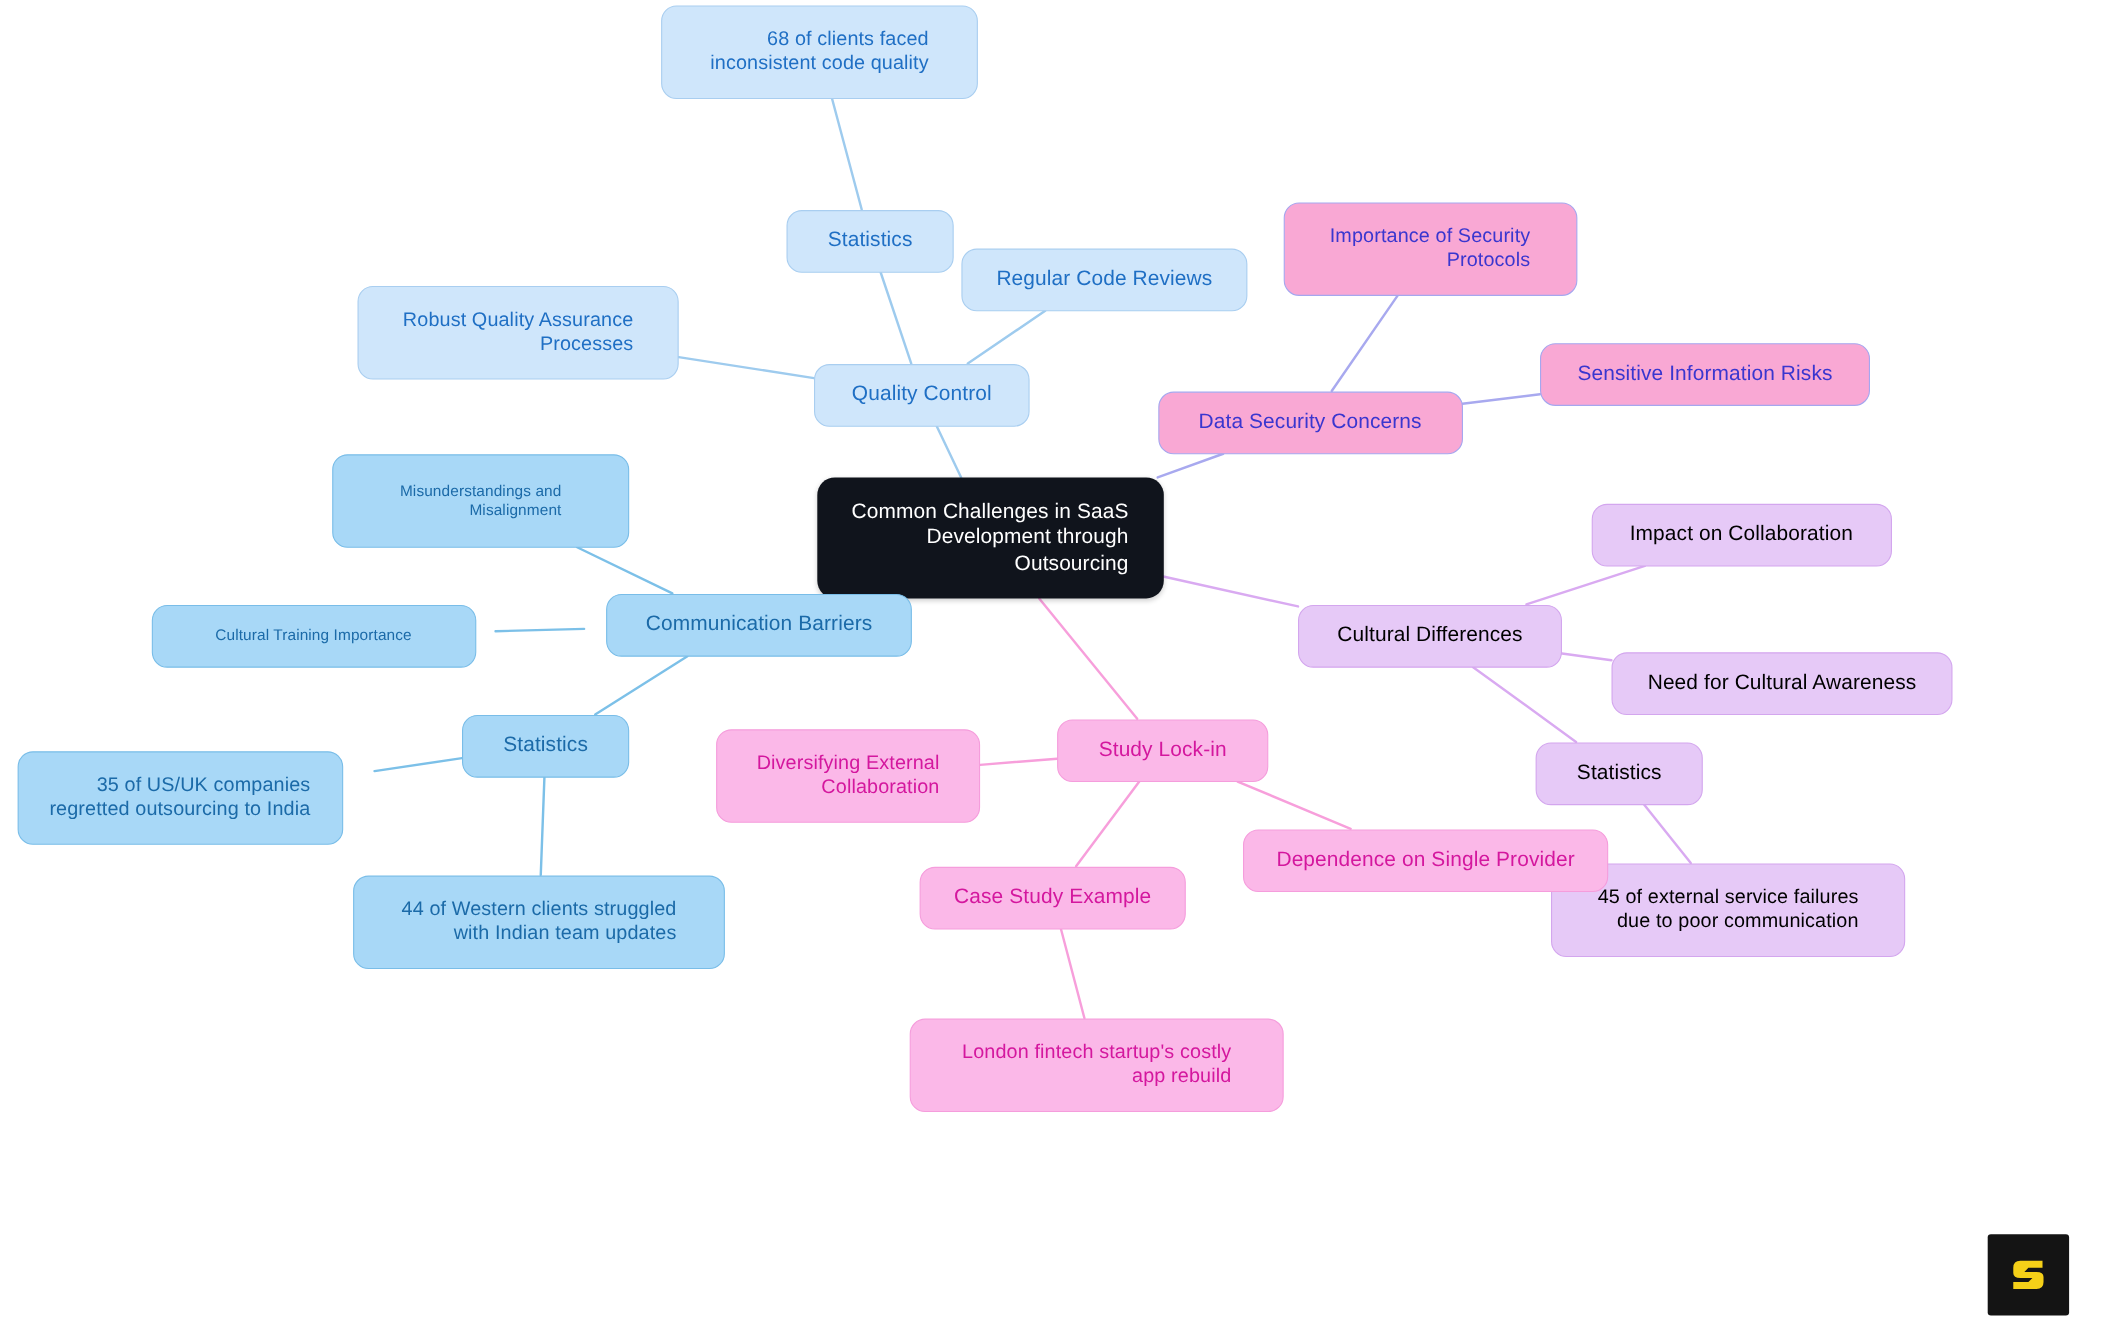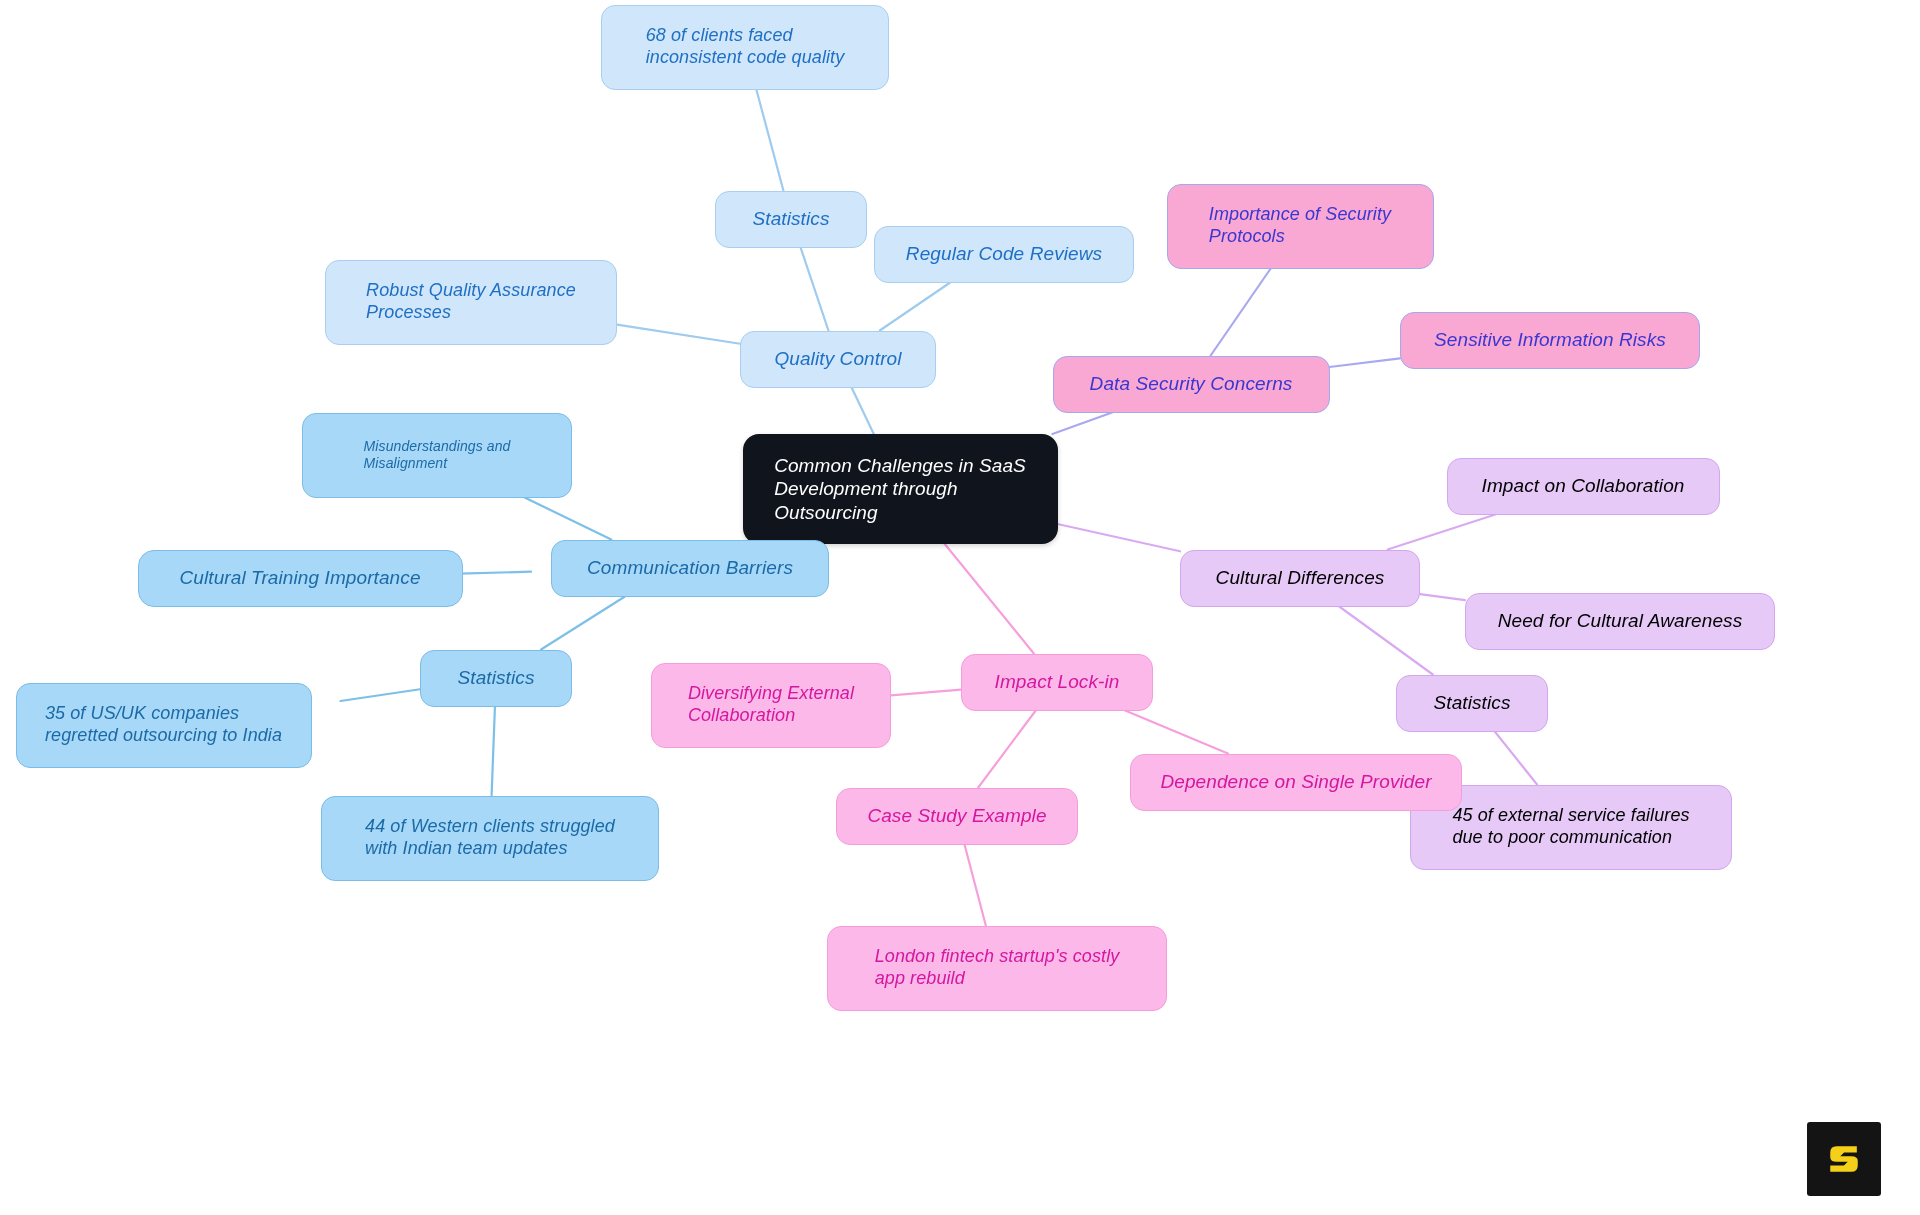--- a/index.html
+++ b/index.html
@@ -25,27 +25,26 @@
     width: 1920px;
     height: 1215px;
     pointer-events: none;
   }
   .node {
     position: absolute;
     box-sizing: border-box;
     display: flex;
     align-items: center;
     justify-content: center;
-    text-align: left;
+    text-align: right;
     border-radius: 14px;
     padding: 6px 14px;
     line-height: 1.22;
     letter-spacing: 0.1px;
     white-space: pre-line;
-    font-style: italic;
   }
   .node.root {
     background: #10141c;
     color: #ffffff;
     border: none;
     border-radius: 16px;
     font-size: 19px;
     box-shadow: 0 2px 5px rgba(0,0,0,0.18);
   }
   
@@ -128,31 +127,31 @@
       <div class="node fam-periwinkle" style="left: 1052.5px; top: 355.5px; width: 277px; height: 57px; font-size: 19px;">Data Security Concerns</div>
       <div class="node fam-periwinkle" style="left: 1166.5px; top: 183.5px; width: 267px; height: 85px; font-size: 18px;">Importance of Security
 Protocols</div>
       <div class="node fam-periwinkle" style="left: 1400px; top: 311.5px; width: 300px; height: 57px; font-size: 19px;">Sensitive Information Risks</div>
       <div class="node fam-violet" style="left: 1180px; top: 549.5px; width: 240px; height: 57px; font-size: 19px;">Cultural Differences</div>
       <div class="node fam-violet" style="left: 1446.5px; top: 457.5px; width: 273px; height: 57px; font-size: 19px;">Impact on Collaboration</div>
       <div class="node fam-violet" style="left: 1465px; top: 592.5px; width: 310px; height: 57px; font-size: 19px;">Need for Cultural Awareness</div>
       <div class="node fam-violet" style="left: 1396px; top: 674.5px; width: 152px; height: 57px; font-size: 19px;">Statistics</div>
       <div class="node fam-violet" style="left: 1410px; top: 784.5px; width: 322px; height: 85px; font-size: 18px;">45 of external service failures
 due to poor communication</div>
-      <div class="node fam-pink" style="left: 961px; top: 653.5px; width: 192px; height: 57px; font-size: 19px;">Impact Lock-in</div>
+      <div class="node fam-pink" style="left: 961px; top: 653.5px; width: 192px; height: 57px; font-size: 19px;">Study Lock-in</div>
       <div class="node fam-pink" style="left: 651px; top: 662.5px; width: 240px; height: 85px; font-size: 18px;">Diversifying External
 Collaboration</div>
       <div class="node fam-pink" style="left: 1130px; top: 753.5px; width: 332px; height: 57px; font-size: 19px;">Dependence on Single Provider</div>
       <div class="node fam-pink" style="left: 836px; top: 787.5px; width: 242px; height: 57px; font-size: 19px;">Case Study Example</div>
       <div class="node fam-pink" style="left: 827px; top: 925.5px; width: 340px; height: 85px; font-size: 18px;">London fintech startup's costly
 app rebuild</div>
       <div class="node fam-blue-mid" style="left: 531px; top: 539.5px; width: 278px; height: 57px; font-size: 19px; margin-left: 20px;">Communication Barriers</div>
       <div class="node fam-blue-mid" style="left: 302px; top: 412.5px; width: 270px; height: 85px; font-size: 14px;">Misunderstandings and
 Misalignment</div>
-      <div class="node fam-blue-mid" style="left: 137.5px; top: 549.5px; width: 325px; height: 57px; font-size: 19px; border-radius: 16px;">Cultural Training Importance</div>
+      <div class="node fam-blue-mid" style="left: 137.5px; top: 549.5px; width: 295px; height: 57px; font-size: 14px;">Cultural Training Importance</div>
       <div class="node fam-blue-mid" style="left: 420px; top: 649.5px; width: 152px; height: 57px; font-size: 19px;">Statistics</div>
       <div class="node fam-blue-mid" style="left: 15.5px; top: 682.5px; width: 296px; height: 85px; font-size: 18px;">35 of US/UK companies
 regretted outsourcing to India</div>
       <div class="node fam-blue-mid" style="left: 321px; top: 795.5px; width: 338px; height: 85px; font-size: 18px;">44 of Western clients struggled
 with Indian team updates</div>
     </div>
 
   <div class="logo" style="left:1807px; top:1122px; width:74px; height:74px;">
     <svg viewBox="0 0 48 48" width="44" height="44">
       <path d="M38 10 L16 10 Q9 10 9 17 L9 22 Q9 27 16 27 L28 27 L24 31 L9 31 L9 38 L32 38 Q39 38 39 31 L39 26 Q39 21 32 21 L20 21 L24 17 L38 17 Z" fill="#f5d018"></path>

